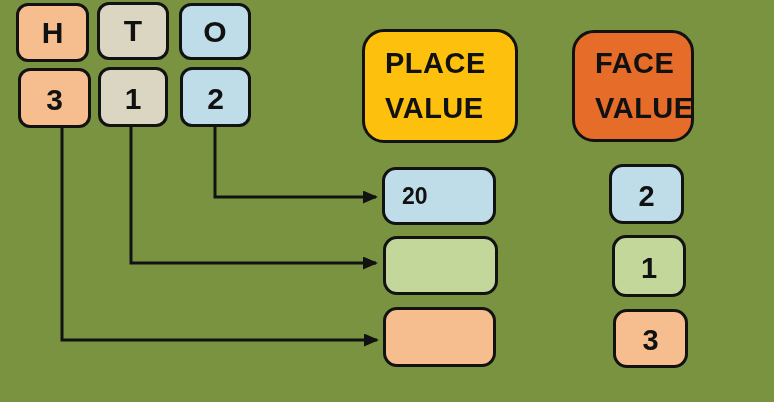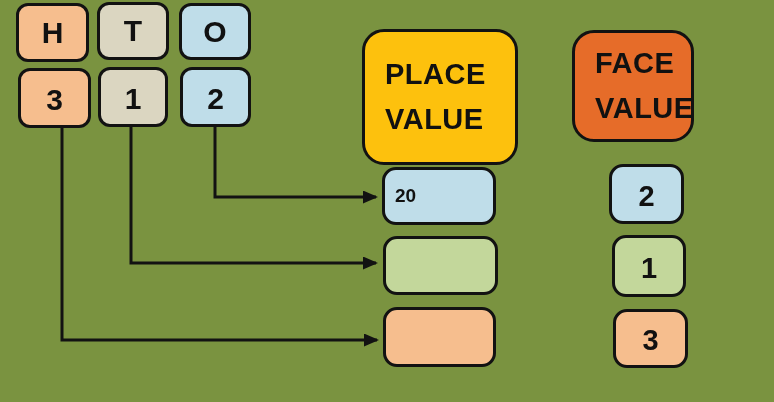--- a/index.html
+++ b/index.html
@@ -36,22 +36,22 @@
     flex-direction:column;
     align-items:flex-start;
     justify-content:center;
     padding-left:20px;
     font-size:29px;
     line-height:45px;
     letter-spacing:0.5px;
   }
   .pv-value{
     justify-content:flex-start;
-    padding-left:10px;
-    font-size:19px;
+    padding-left:17px;
+    font-size:23px;
   }
   .fv-value{font-size:29px;padding-top:4px;}
   .connectors{position:absolute;left:0;top:0;pointer-events:none;}
 </style>
 </head>
 <body>
 
 <div class="canvas">
 
   <div class="box r12 c-peach cell" style="left:16px;top:3px;width:73px;height:59px;">
@@ -67,21 +67,21 @@
   <div class="box r12 c-peach cell digit" style="left:18px;top:68px;width:73px;height:60px;">
     <span>3</span>
   </div>
   <div class="box r12 c-beige cell digit" style="left:98px;top:67px;width:70px;height:60px;">
     <span>1</span>
   </div>
   <div class="box r12 c-blue cell digit" style="left:180px;top:67px;width:71px;height:60px;">
     <span>2</span>
   </div>
 
-  <div class="box r22 c-yellow header-box" style="left:362px;top:29px;width:156px;height:136px;">
+  <div class="box r22 c-yellow header-box" style="left:362px;top:29px;width:156px;height:114px;">
     <span>PLACE</span>
     <span>VALUE</span>
   </div>
 
   <div class="box r22 c-redorange header-box" style="left:572px;top:30px;width:122px;height:112px;">
     <span>FACE</span>
     <span>VALUE</span>
   </div>
 
   <div class="box r14 c-blue pv-value" style="left:382px;top:167px;width:114px;height:58px;">

